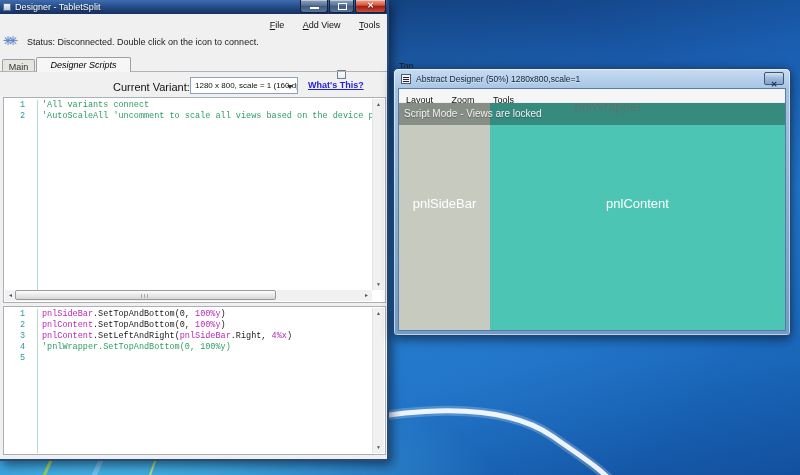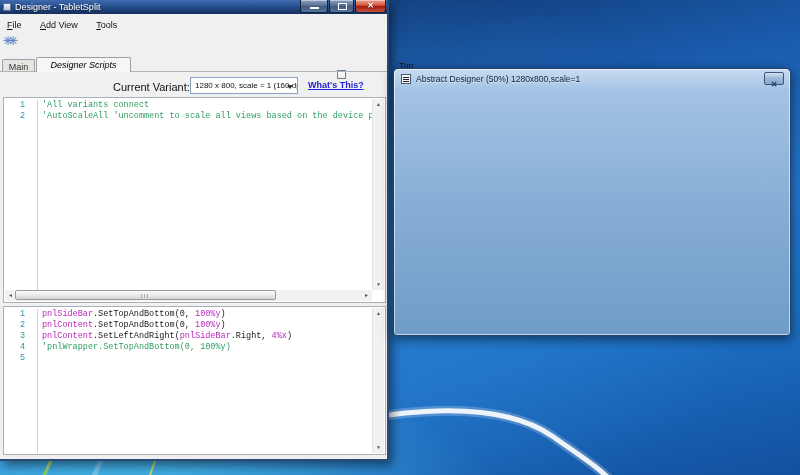--- a/index.html
+++ b/index.html
@@ -30,21 +30,21 @@
   .capbtn { position:absolute; top:0; height:13px; border:1px solid #10233f; border-top:none;
     border-radius:0 0 3px 3px; box-shadow:inset 0 1px 0 rgba(255,255,255,.45); }
   .capbtn.minb { right:59px; width:28px; background:linear-gradient(#8ba1bd 0%,#5c7294 45%,#41587a 50%,#56759c 100%); }
   .capbtn.maxb { right:33px; width:25px; background:linear-gradient(#8ba1bd 0%,#5c7294 45%,#41587a 50%,#56759c 100%); }
   .capbtn.closeb { right:1px; width:31px; background:linear-gradient(#efa18e 0%,#d8604a 40%,#a31f0e 55%,#c6523f 100%); }
   .capbtn.minb::before { content:""; position:absolute; left:9px; bottom:3px; width:9px; height:2px; background:#fff; }
   .capbtn.maxb::before { content:""; position:absolute; left:8px; top:3px; width:7px; height:5px; border:1px solid #fff; }
   .capbtn.closeb::before { content:"\2715"; position:absolute; left:0; right:0; top:1px; text-align:center;
     font-size:8px; color:#fff; font-weight:bold; text-shadow:0 1px 1px rgba(0,0,0,.5); }
 
-  .dz-menubar { position:absolute; left:0; top:14px; right:0; height:15px; background:#f0f0f0; }
+  .dz-menubar { position:absolute; left:0; top:14px; right:0; height:15px; background:#f0f0f0;text-align:right; }
   .menu-item { display:inline-block; padding:2px 7px 0 7px; font-size:9px; color:#111; cursor:default; }
   .menu-item::first-letter { text-decoration:underline; }
 
   .dz-statusrow { position:absolute; left:0; top:29px; right:0; height:27px; }
   .status-icon { position:absolute; left:3px; top:5px; font-size:12px; color:#5b82c2; letter-spacing:-5px; }
   .status-icon::before { content:"\2733\2733"; text-shadow:0 0 1px rgba(90,130,195,.8); }
   .status-text { position:absolute; left:27px; top:8px; font-size:9px; color:#1a1a1a; white-space:nowrap; }
   .chk { position:absolute; left:337px; top:41px; width:9px; height:9px; border:1px solid #6f7f90;
     background:linear-gradient(#fff,#ececec); }
   .chk-label { position:absolute; left:351px; top:32px; font-size:9px; color:#1a1a1a;margin-left:48px; }
@@ -152,20 +152,21 @@
     </div>
 
     <div class="dz-menubar">
       <span class="menu-item">File</span>
       <span class="menu-item">Add View</span>
       <span class="menu-item">Tools</span>
     </div>
 
     <div class="dz-statusrow">
       <span class="status-icon"></span>
+      <span class="status-text">Status: Disconnected. Double click on the icon to connect.</span>
       <span class="chk"></span>
       <span class="chk-label">Top Most</span>
     </div>
 
     <div class="tab tab-main">Main</div>
     <div class="tab tab-scripts">Designer Scripts</div>
     <div class="tabpage-line"></div>
 
     <span class="variant-label">Current Variant:</span>
     <div class="combo">
@@ -203,15 +204,33 @@
         <span class="sb-arrow sb-down"></span>
       </div>
     </div>
   </div>
 
   <div class="win-abstract">
     <div class="az-appicon"></div>
     <div class="az-title">Abstract Designer (50%) 1280x800,scale=1</div>
     <div class="az-close"></div>
 
+    <div class="az-inner">
+      <div class="az-menubar">
+        <span class="menu-item">Layout</span>
+        <span class="menu-item">Zoom</span>
+        <span class="menu-item">Tools</span>
+      </div>
+
+      <div class="az-content">
+        <div class="pnl-sidebar" style="background-color: rgb(198, 202, 191);"></div>
+        <div class="pnl-content" style="background-color: rgb(76, 197, 180);"></div>
+        <div class="panel-label lbl-sidebar">pnlSideBar</div>
+        <div class="panel-label lbl-content">pnlContent</div>
+        <div class="panel-label lbl-wrapper">pnlWrapper</div>
+        <div class="script-banner">
+          <span class="banner-text">Script Mode - Views are locked</span>
+        </div>
+      </div>
+    </div>
   </div>
 
 </div>
 
 </body></html>

